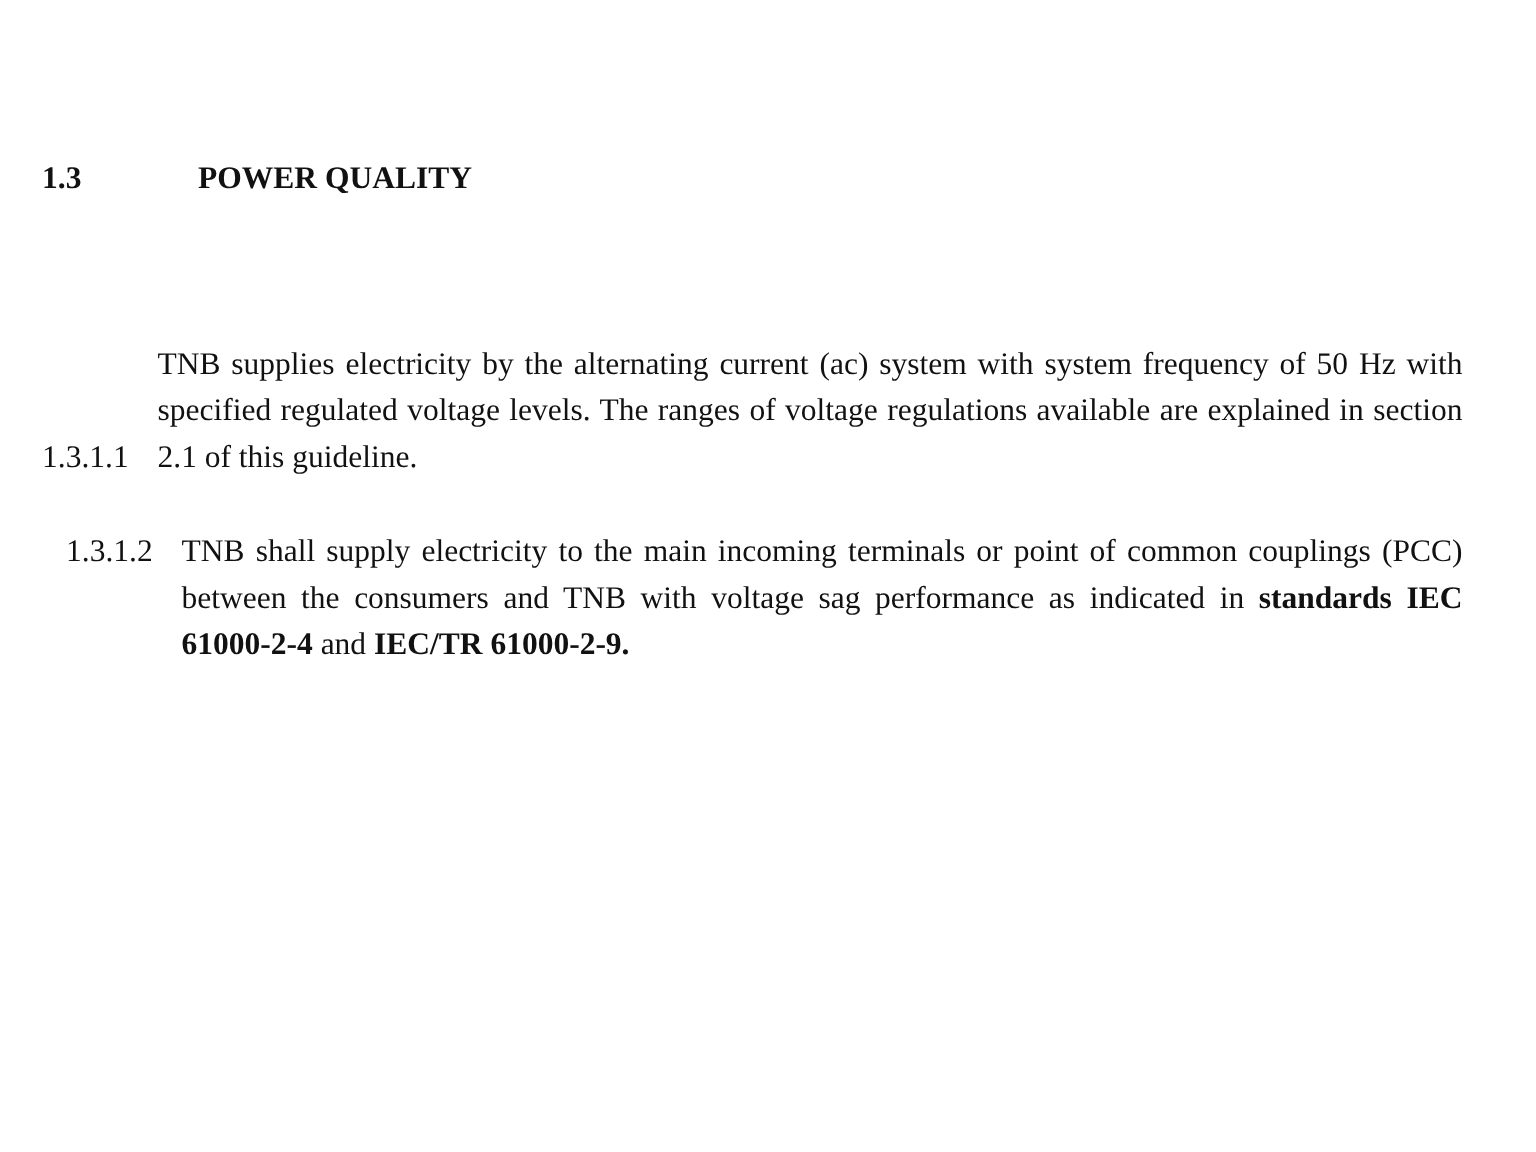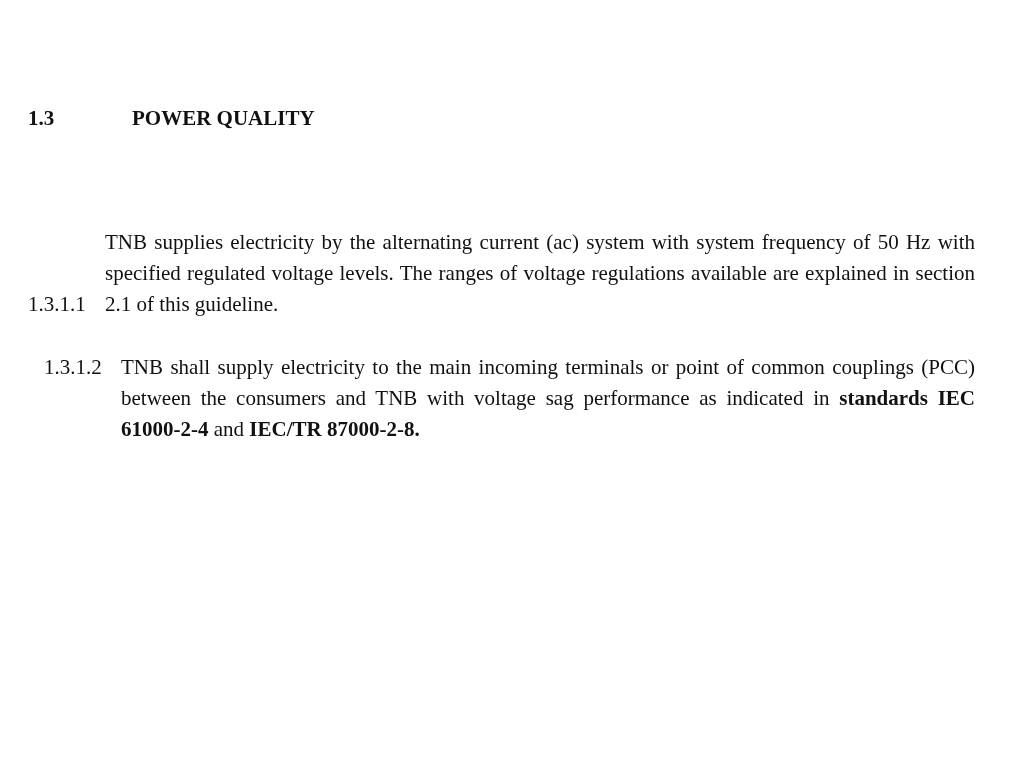--- a/index.html
+++ b/index.html
@@ -55,16 +55,16 @@
   </div>
 
 
   <div class="row" style="top: 227px; align-items: flex-end;">
     <span class="num">1.3.1.1</span>
     <div class="body"><span>TNB supplies electricity by the alternating current (ac) system with system frequency of 50 Hz with specified regulated voltage levels. The ranges of voltage regulations available are explained in section 2.1 of this guideline.</span></div>
   </div>
 
   <div class="row" style="top: 352px; margin-left: 16px;">
     <span class="num">1.3.1.2</span>
-    <div class="body"><span>TNB shall supply electricity to the main incoming terminals or point of common couplings (PCC) between the consumers and TNB with voltage sag performance as indicated in </span><span class="seg-bold">standards IEC 61000-2-4</span><span> and </span><span class="seg-bold">IEC/TR 87000-2-8.</span></div>
+    <div class="body"><span>TNB shall supply electricity to the main incoming terminals or point of common couplings (PCC) between the consumers and TNB with voltage sag performance as indicated in </span><span class="seg-bold">standards IEC 61000-2-4</span><span> and </span><span class="seg-bold">IEC/TR 61000-2-9.</span></div>
   </div>
 
 </div>
 
 </body></html>

